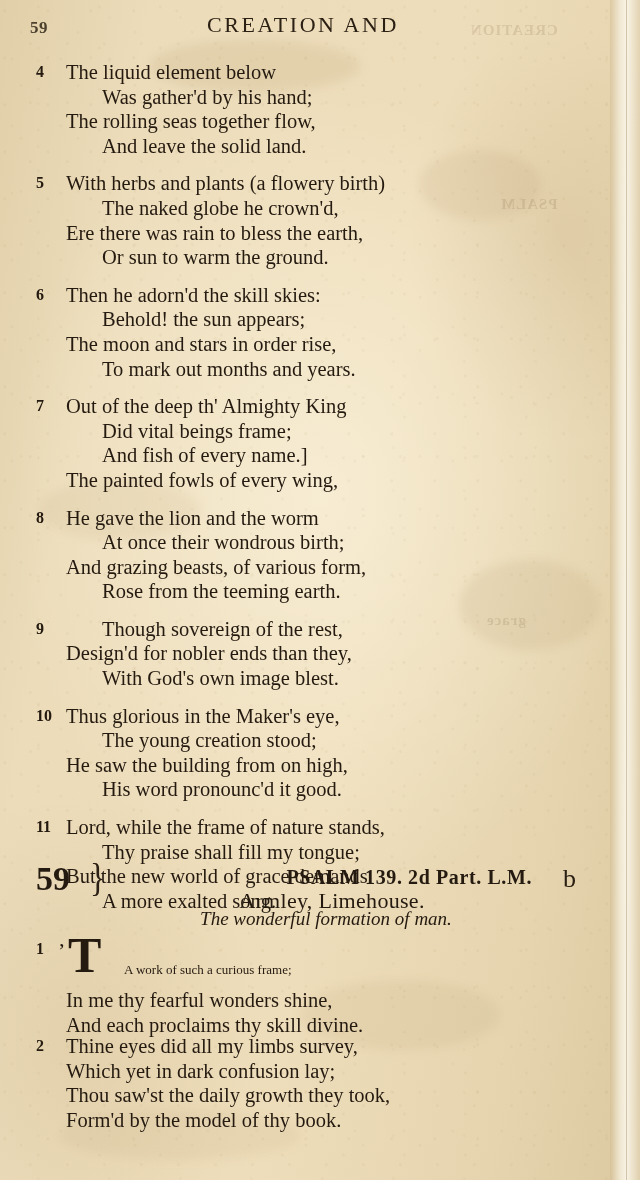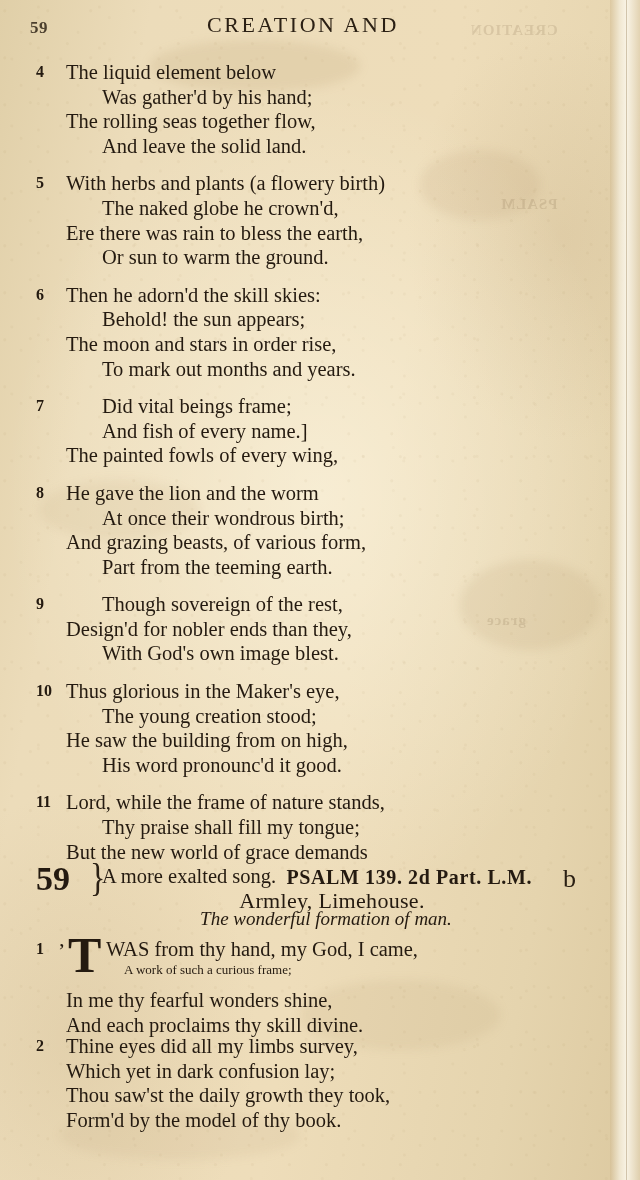--- a/index.html
+++ b/index.html
@@ -299,31 +299,31 @@
       </div>
 
       <div class="stanza">
         <div class="vline"><span class="vnum">6</span><span class="vtext">Then he adorn'd the skill skies:</span></div>
         <div class="vline ind"><span class="vtext">Behold! the sun appears;</span></div>
         <div class="vline"><span class="vtext">The moon and stars in order rise,</span></div>
         <div class="vline ind"><span class="vtext">To mark out months and years.</span></div>
       </div>
 
       <div class="stanza">
-        <div class="vline"><span class="vnum">7</span></div>
+        <div class="vline"><span class="vnum">7</span><span class="vtext">Out of the deep th' Almighty King</span></div>
         <div class="vline ind"><span class="vtext">Did vital beings frame;</span></div>
         <div class="vline ind"><span class="vtext">And fish of every name.]</span></div>
         <div class="vline"><span class="vtext">The painted fowls of every wing,</span></div>
       </div>
 
       <div class="stanza">
         <div class="vline"><span class="vnum">8</span><span class="vtext">He gave the lion and the worm</span></div>
         <div class="vline ind"><span class="vtext">At once their wondrous birth;</span></div>
         <div class="vline"><span class="vtext">And grazing beasts, of various form,</span></div>
-        <div class="vline ind"><span class="vtext">Part from the teeming earth.</span></div>
+        <div class="vline ind"><span class="vtext">Rose from the teeming earth.</span></div>
       </div>
 
       <div class="stanza">
         <div class="vline"><span class="vnum">9</span></div>
         <div class="vline ind"><span class="vtext">Though sovereign of the rest,</span></div>
         <div class="vline"><span class="vtext">Design'd for nobler ends than they,</span></div>
         <div class="vline ind"><span class="vtext">With God's own image blest.</span></div>
       </div>
 
       <div class="stanza">
@@ -349,21 +349,20 @@
       <div class="hymn-tunes">Armley, Limehouse.</div>
       <div class="hymn-subtitle">The wonderful formation of man.</div>
       <div class="sig-mark">b</div>
     </div>
 
     <div class="open-stanza">
       <div class="dropcap-row">
         <span class="open-num">1</span>
         <span class="apos">’</span>
         <span class="dropcap">T</span>
-        <span class="open-l1">WAS from thy hand, my God, I came,</span>
         <span class="open-l2">A work of such a curious frame;</span>
       </div>
       <div class="open-rest">
         <div class="vline"><span>In me thy fearful wonders shine,</span></div>
         <div class="vline"><span>And each proclaims thy skill divine.</span></div>
       </div>
     </div>
 
     <div class="last-stanza">
       <div class="vline"><span class="vnum">2</span><span class="vtext">Thine eyes did all my limbs survey,</span></div>

